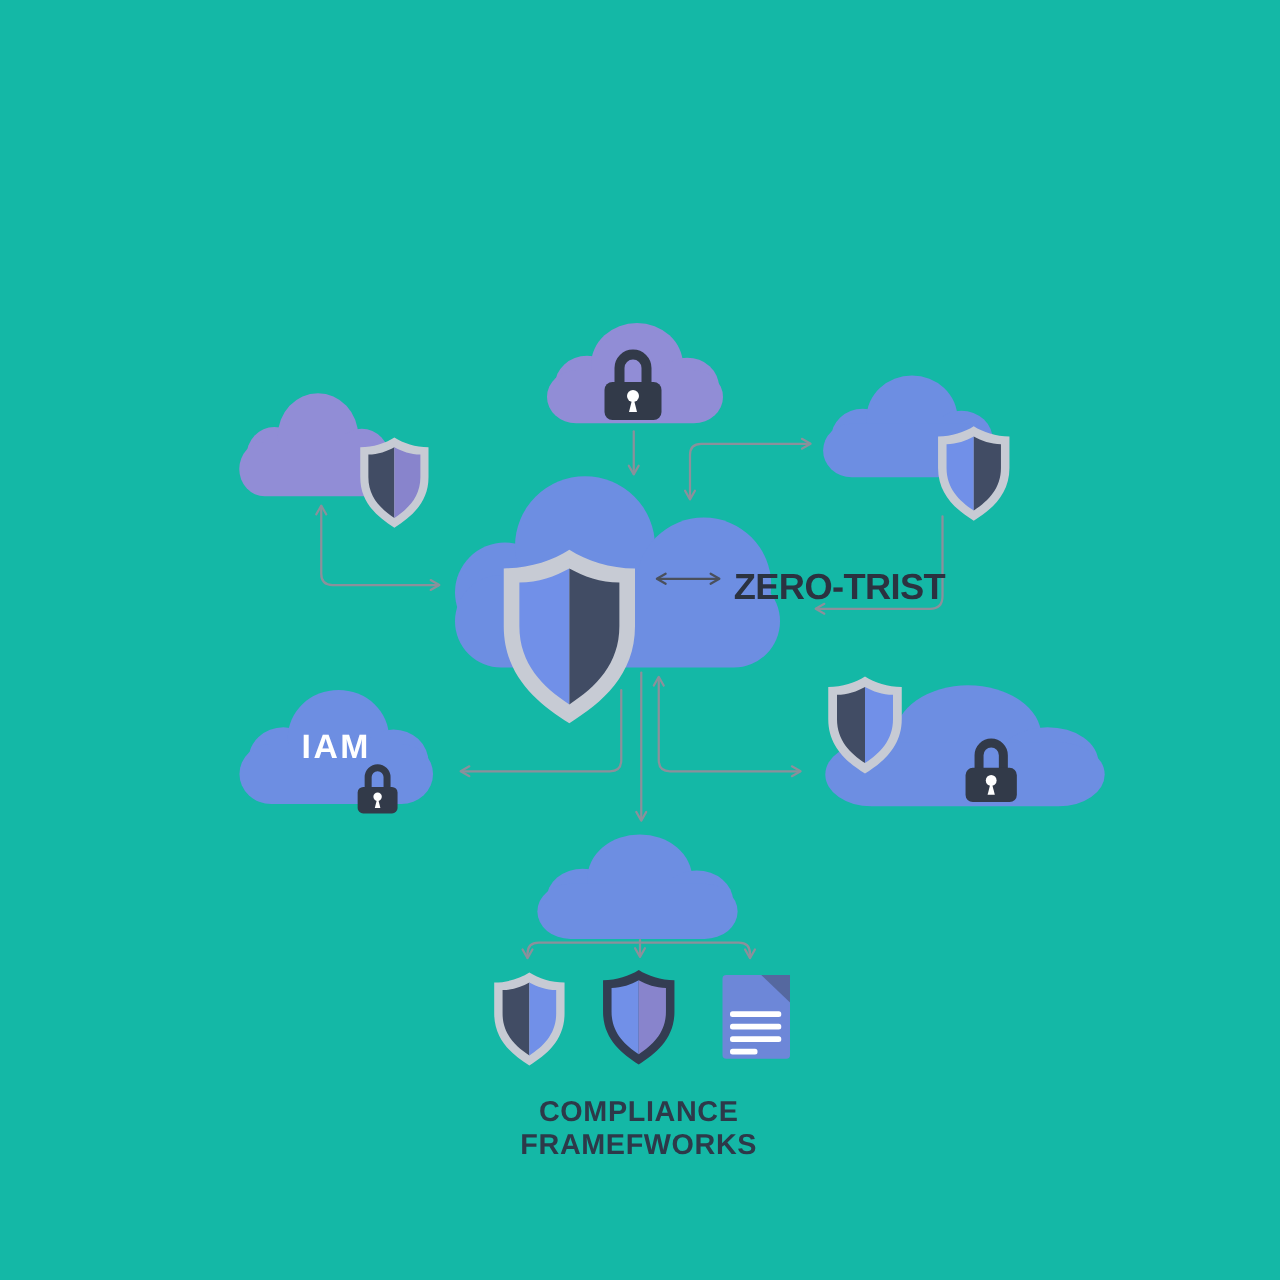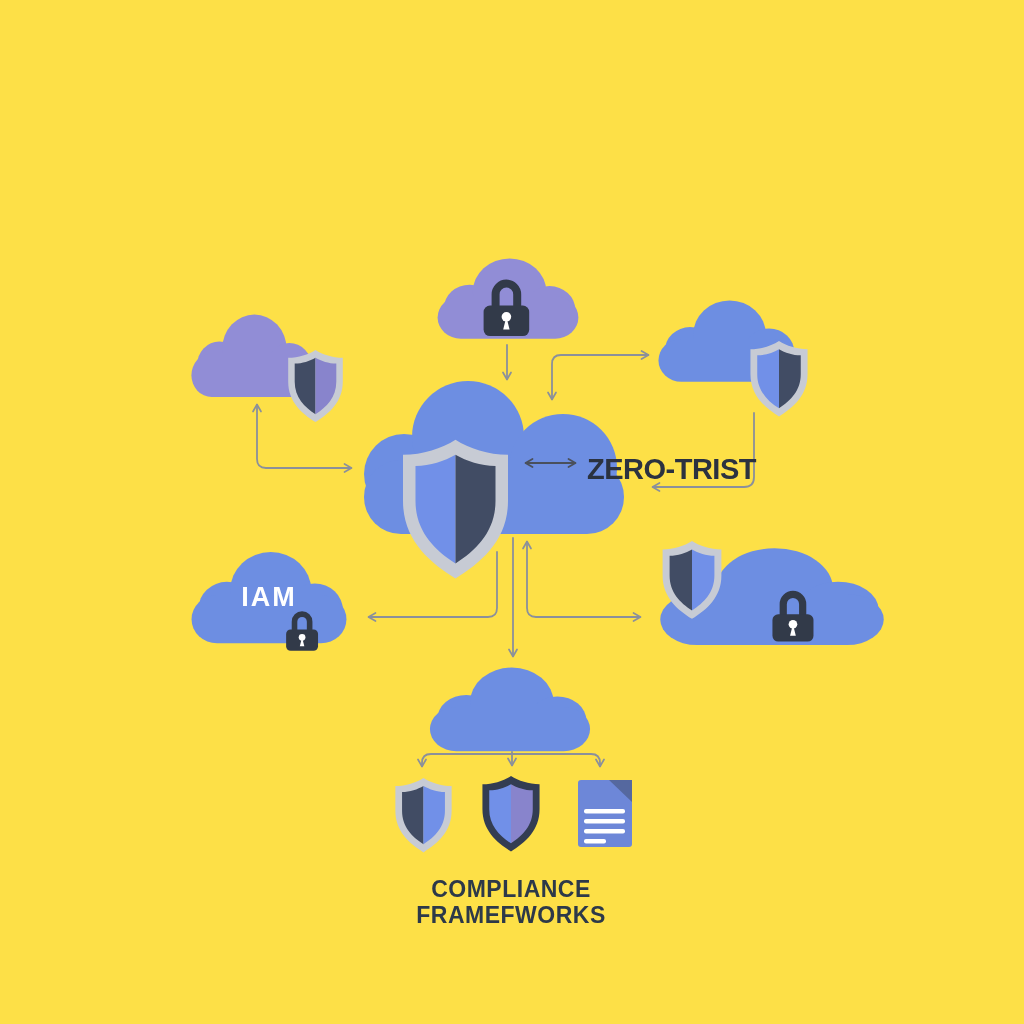--- a/index.html
+++ b/index.html
@@ -4,21 +4,21 @@
 <style>
   html,body{margin:0;padding:0;}
   body{
     background:#ffffff;
     font-family:"Liberation Sans","DejaVu Sans",sans-serif;
   }
   .stage{
     position:relative;
     width:1024px;height:1024px;
     margin:0 auto;
-    background:#fde047;
+    background:#14b8a6;
     overflow:hidden;
   }
   svg{display:block;}
   text{
     font-family:"Liberation Sans","DejaVu Sans",sans-serif;
     font-weight:700;
   }
   .big-label{font-size:29px;letter-spacing:-0.5px;}
   .iam-label{font-size:27px;letter-spacing:2px;}
   .comp-label{font-size:23px;letter-spacing:0.5px;}

